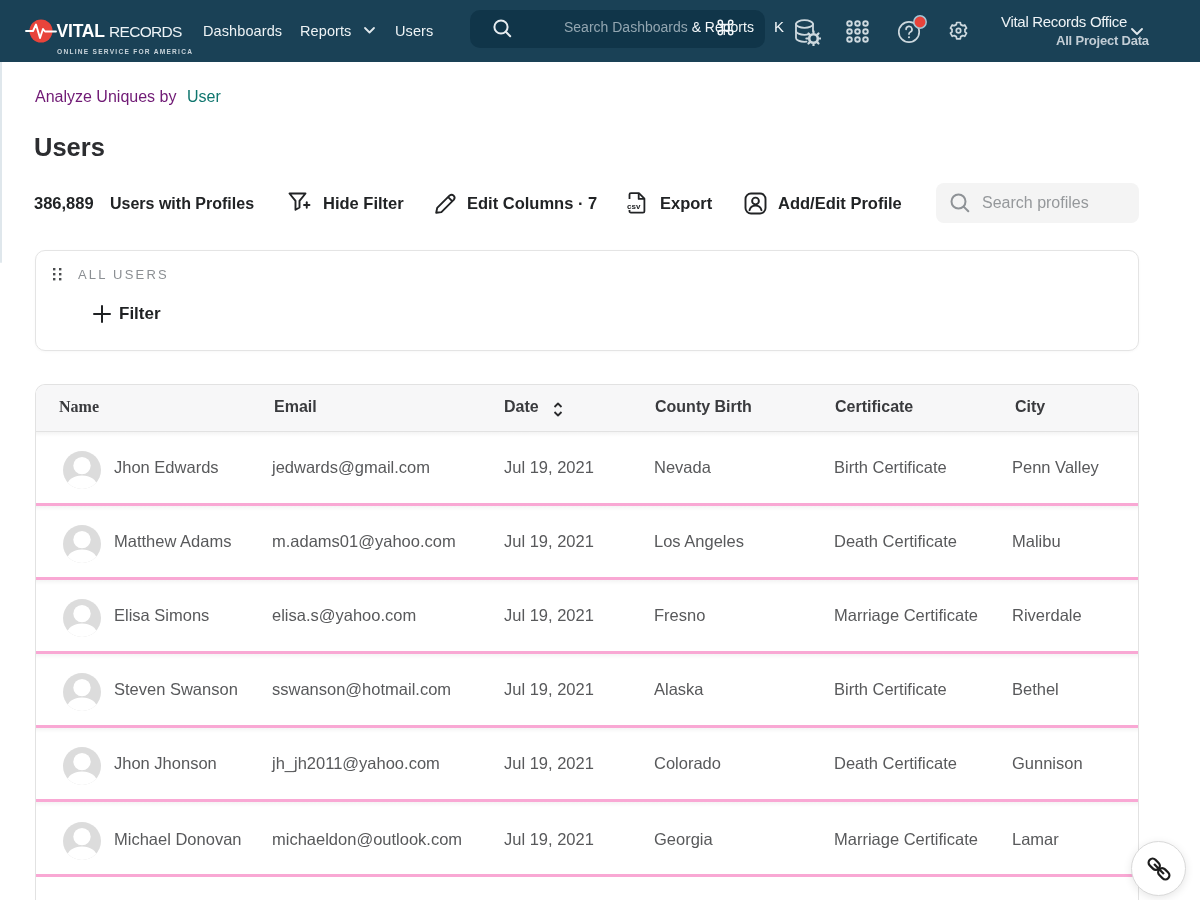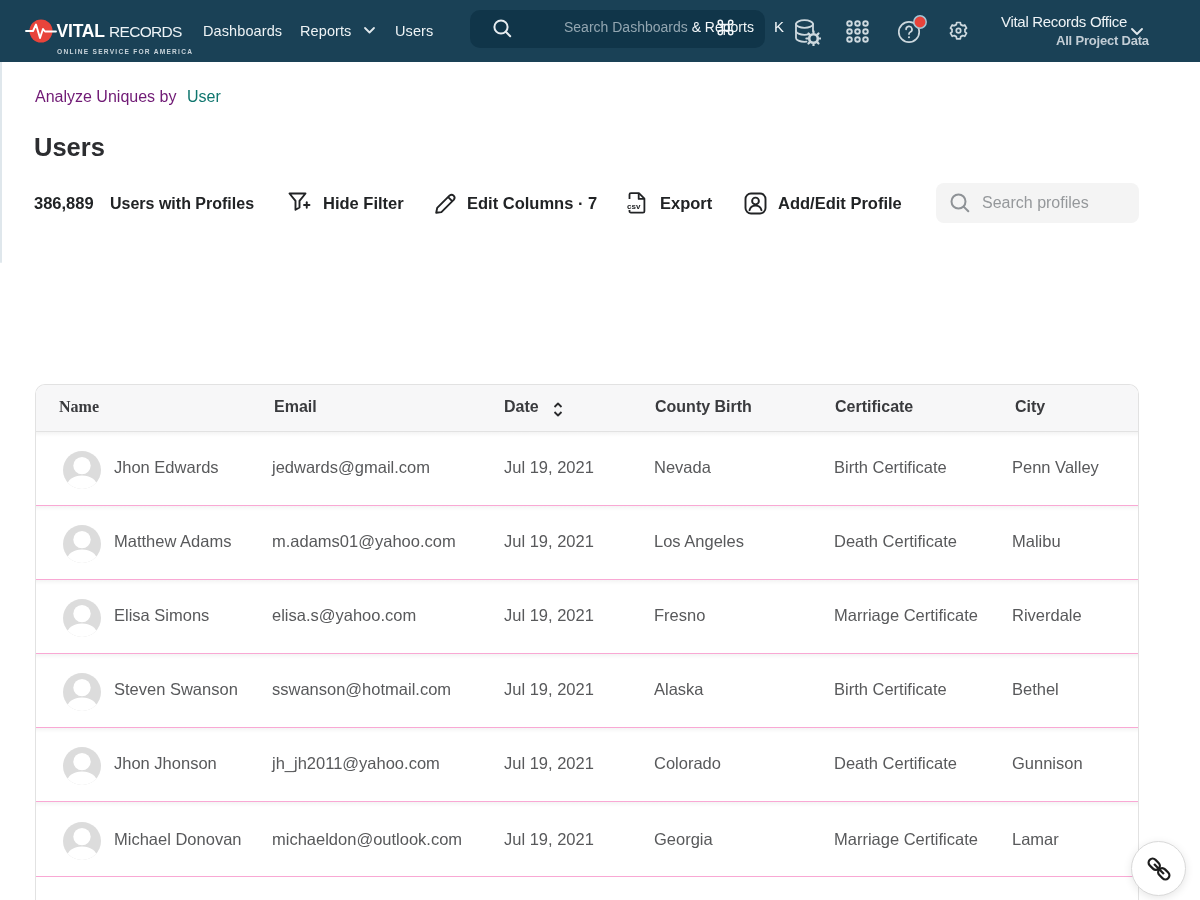--- a/index.html
+++ b/index.html
@@ -41,21 +41,21 @@
   #fcard .filter { position:absolute; left:83px; top:53px; font-size:17px; font-weight:700;
     color:#1f2123; }
 
   
   #tbl { position:absolute; left:35px; top:384px; width:1104px; height:516px;
     border:1px solid #e2e2e2; border-bottom:none; border-radius:10px 10px 0 0;
     background:#fff; overflow:hidden; }
   #thead { position:absolute; left:0; top:0; width:1102px; height:47px; background:#f7f7f8;
     border-bottom:1px solid #e2e2e2; }
   #thead span { position:absolute; top:13px; font-size:16px; font-weight:700; color:#3a3b3e; }
-  .row { position:absolute; left:0; width:1102px; height:74px; border-bottom:1px solid #f9a8d4; }
+  .row { position:absolute; left:0; width:1102px; height:74px; border-bottom:3px solid #f9a8d4; }
   .row::before { content:''; position:absolute; left:0; top:0; width:100%; height:5px;
     background:linear-gradient(rgba(0,0,0,0.045), rgba(0,0,0,0)); }
   .row span { position:absolute; top:26px; font-size:16.5px; color:#58595b; white-space:nowrap; }
   .row .ava { position:absolute; left:27px; top:19px; width:38px; height:38px; }
 
   .c-name  { left:78px; }
   .c-email { left:236px; }
   .c-date  { left:468px; }
   .c-cnty  { left:618px; }
   .c-cert  { left:798px; }
@@ -191,20 +191,38 @@
   <span class="tb" style="left:778px;">Add/Edit Profile</span>
 
   <div id="searchprofiles">
     <svg class="abs" style="left:13px; top:9px;" width="22" height="22" viewBox="0 0 22 22">
       <circle cx="9.5" cy="9.5" r="7" fill="none" stroke="#8e9296" stroke-width="2"></circle>
       <line x1="14.6" y1="14.6" x2="19.3" y2="19.3" stroke="#8e9296" stroke-width="2" stroke-linecap="round"></line>
     </svg>
     <span>Search profiles</span>
   </div>
 
+  <div id="fcard">
+    <svg class="abs" style="left:16px; top:16px;" width="12" height="15" viewBox="0 0 12 15">
+      <g fill="#4a4c4e">
+        <rect x="1" y="1" width="2.4" height="2.4"></rect>
+          <rect x="7" y="1" width="2.4" height="2.4"></rect>
+        <rect x="1" y="6" width="2.4" height="2.4"></rect>
+          <rect x="7" y="6" width="2.4" height="2.4"></rect>
+        <rect x="1" y="11" width="2.4" height="2.4"></rect>
+          <rect x="7" y="11" width="2.4" height="2.4"></rect>
+      </g>
+    </svg>
+    <span class="allusers">ALL USERS</span>
+    <svg class="abs" style="left:56px; top:53px;" width="20" height="20" viewBox="0 0 20 20">
+      <line x1="10" y1="2" x2="10" y2="18" stroke="#1f2123" stroke-width="2" stroke-linecap="round"></line>
+      <line x1="2" y1="10" x2="18" y2="10" stroke="#1f2123" stroke-width="2" stroke-linecap="round"></line>
+    </svg>
+    <span class="filter">Filter</span>
+  </div>
 
   <div id="tbl">
     <div id="thead">
       <span style="left:23px;font-family:Liberation Serif, serif;">Name</span>
       <span style="left:238px;">Email</span>
       <span style="left:468px;">Date</span>
       <svg class="abs" style="left:516px; top:17px;" width="12" height="15" viewBox="0 0 12 15">
         <polyline points="2.5,5 6,1.5 9.5,5" fill="none" stroke="#2a2b2d" stroke-width="1.8" stroke-linejoin="round"></polyline>
         <polyline points="2.5,10 6,13.5 9.5,10" fill="none" stroke="#2a2b2d" stroke-width="1.8" stroke-linejoin="round"></polyline>
       </svg>

